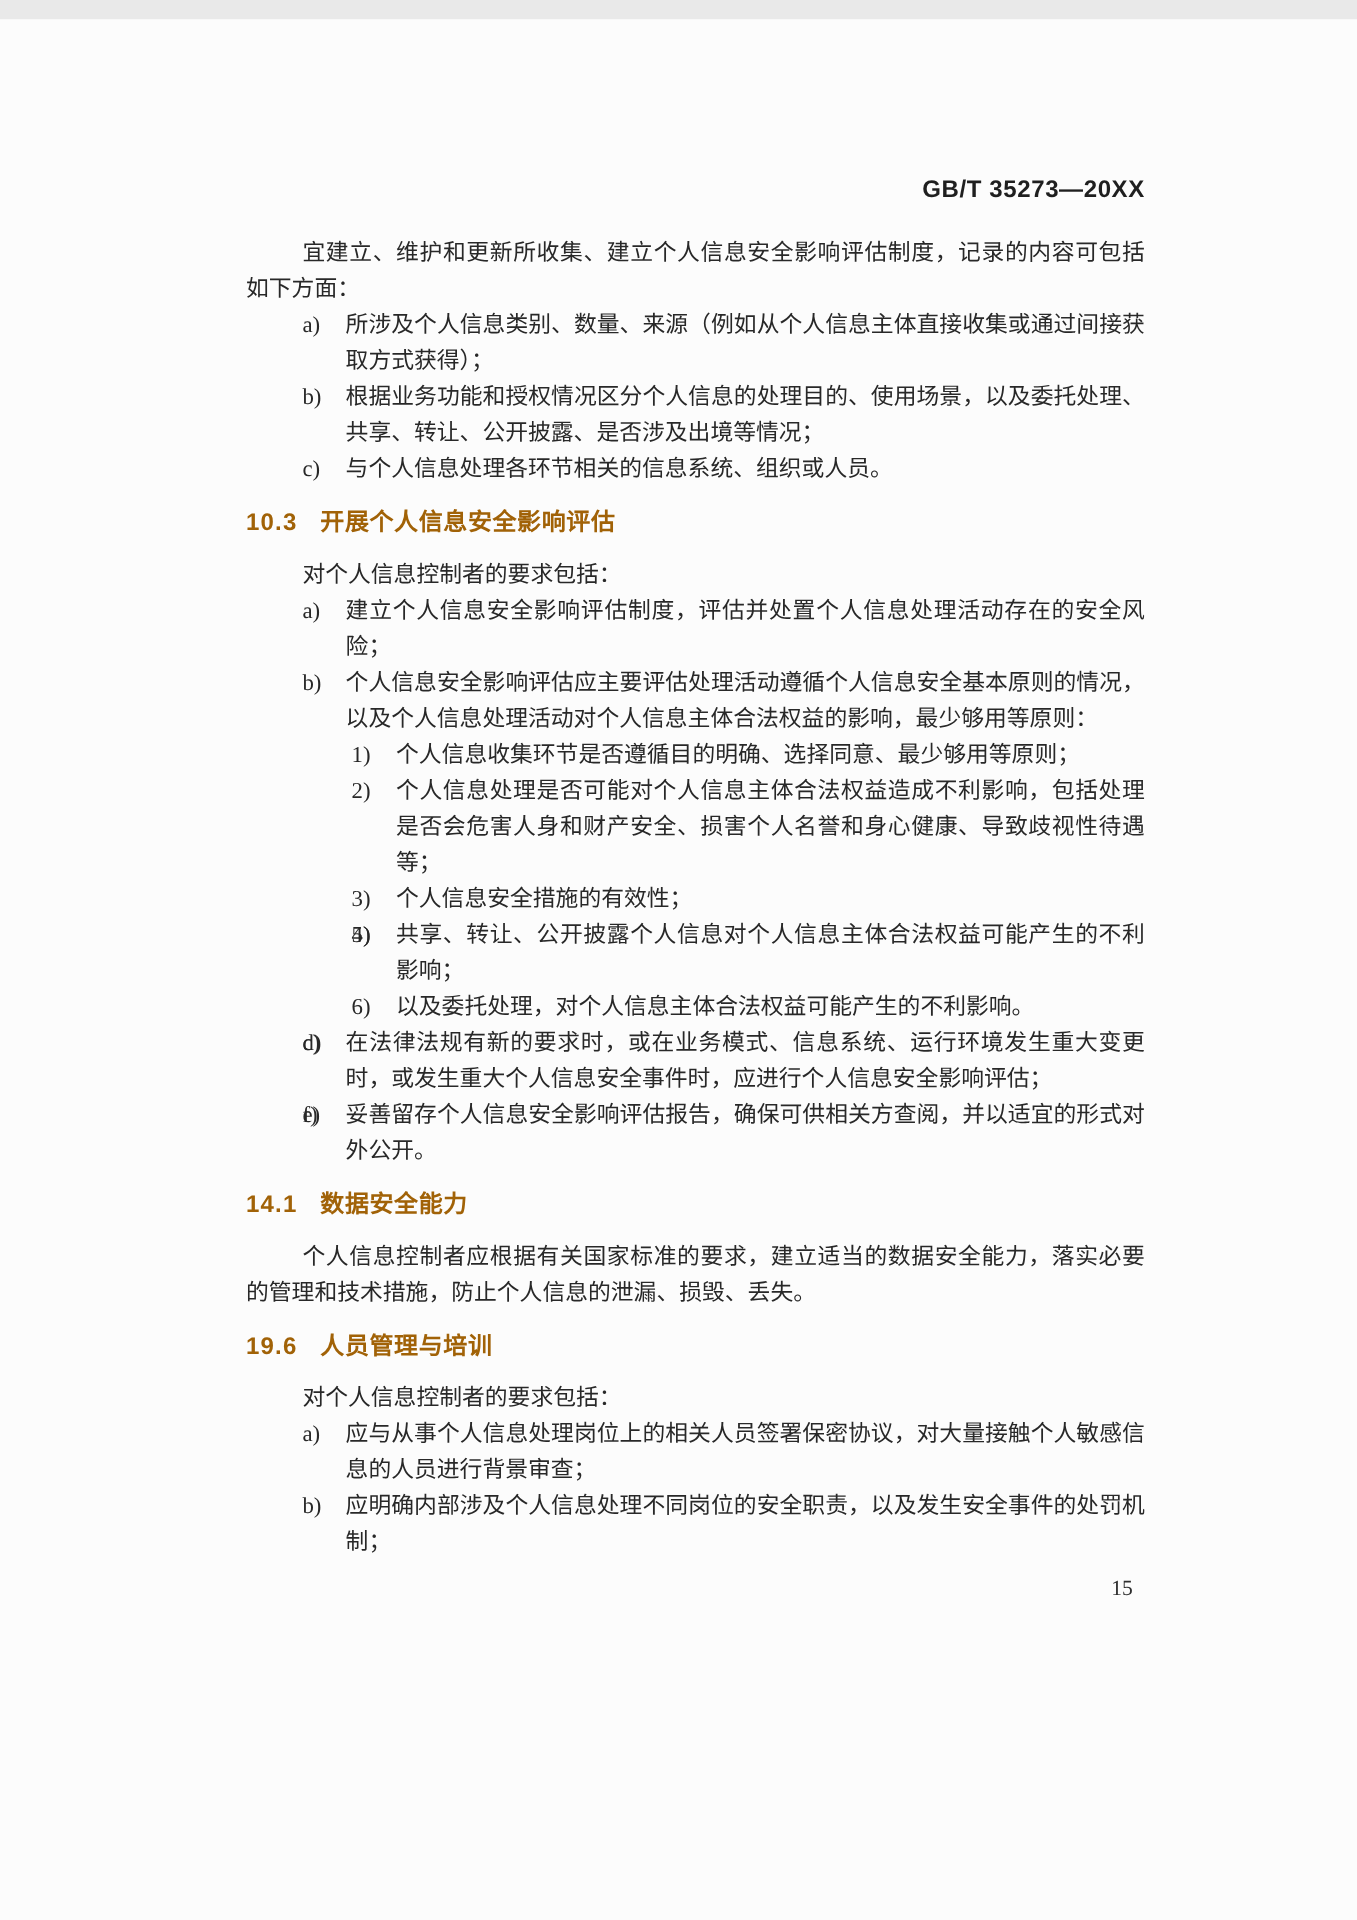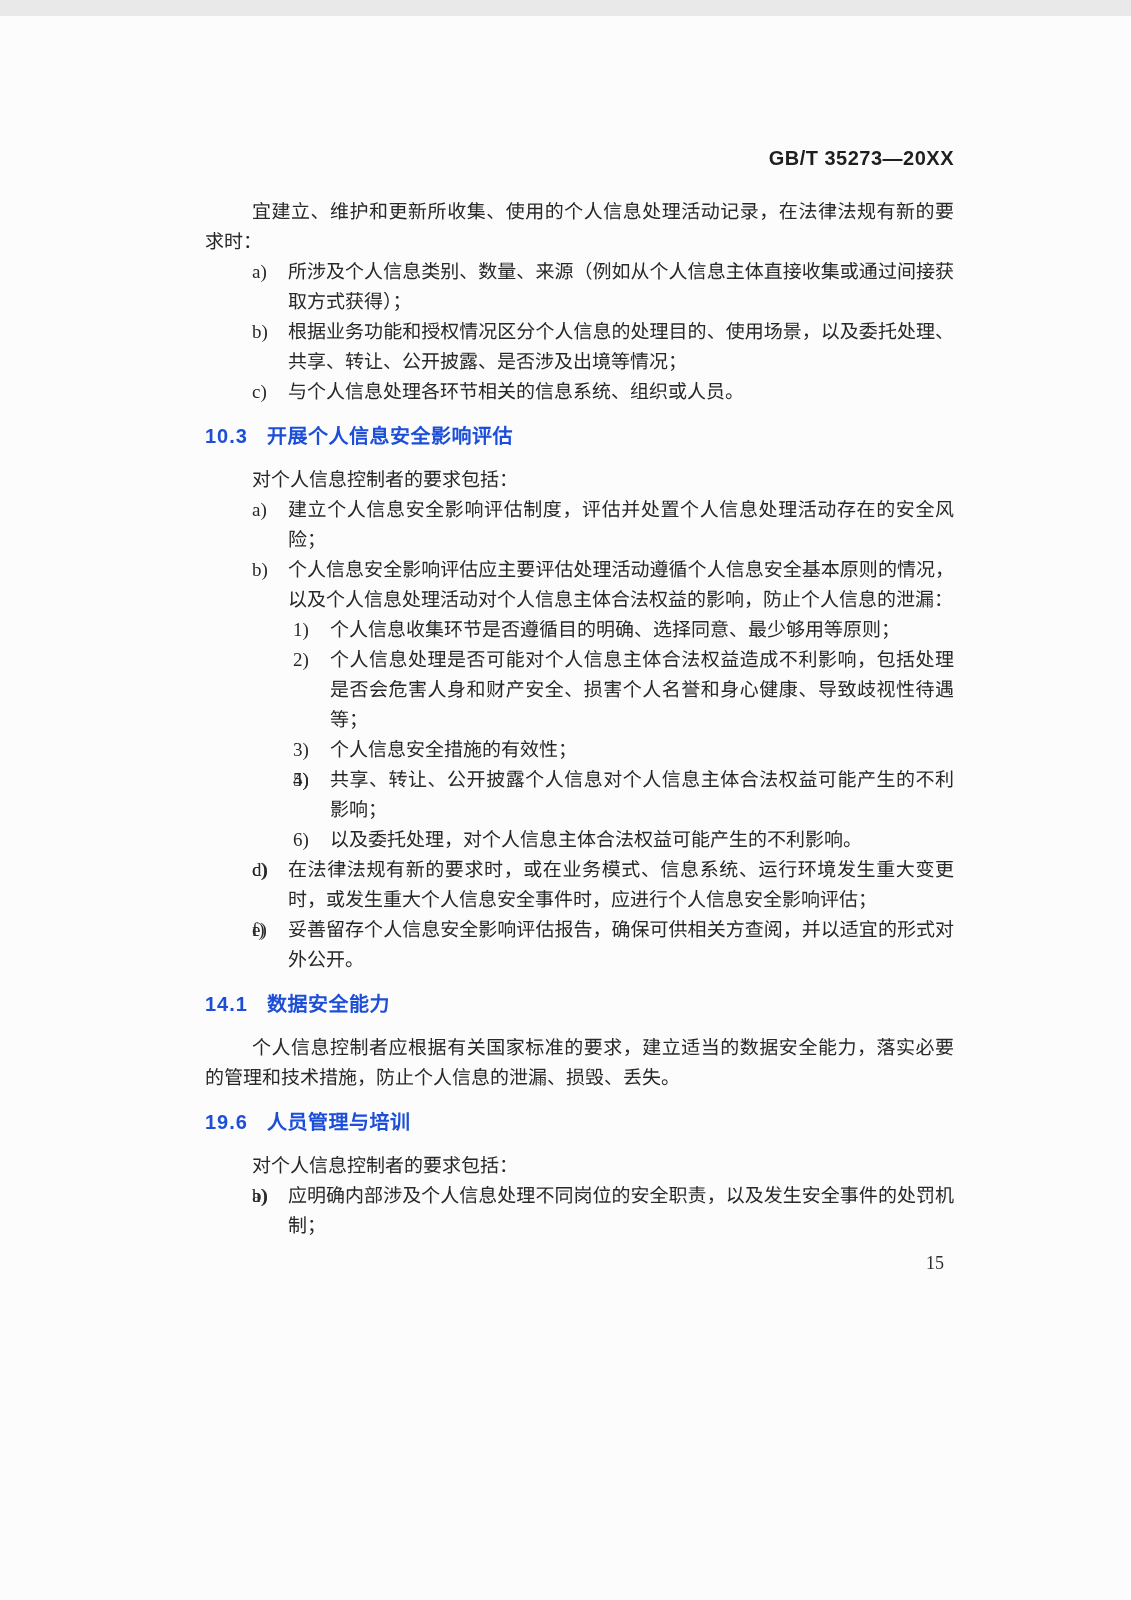--- a/index.html
+++ b/index.html
@@ -44,42 +44,42 @@
     text-justify: inter-ideograph;
   }
   .li.l1 { padding-left: 83px; }
   .li.l1 > .marker { position: absolute; left: 47px; top: 0; }
   .li.l2 { padding-left: 125px; }
   .li.l2 > .marker { position: absolute; left: 88px; top: 0; }
   .heading {
     font-family: "Liberation Sans", "DejaVu Sans", sans-serif;
     font-size: 20px;
     font-weight: 700;
-    color: #1d4ed8;
+    color: #a16207;
     margin: 14px 0;
     line-height: 30px;
   }
   .heading .h-num { letter-spacing: 1px; }
   .heading .h-title { margin-left: 19px; letter-spacing: 0.5px; }
   .page-number {
     margin-top: 7px;
     text-align: right;
     padding-right: 10px;
     font-size: 18px;
     color: #2e2e2e;
   }
 </style>
 </head>
 <body>
 
 <div class="page">
 
   <div class="header-ref">GB/T 35273—20XX</div>
 
-  <p class="para indent intro-para">宜建立、维护和更新所收集、使用的个人信息处理活动记录，在法律法规有新的要求时：</p>
+  <p class="para indent intro-para">宜建立、维护和更新所收集、建立个人信息安全影响评估制度，记录的内容可包括如下方面：</p>
 
   <div class="list">
     <div class="li l1">
       <span class="marker">a)</span><span>所涉及个人信息类别、数量、来源（例如从个人信息主体直接收集或通过间接获取方式获得）；</span>
     </div>
     <div class="li l1">
       <span class="marker">b)</span><span>根据业务功能和授权情况区分个人信息的处理目的、使用场景，以及委托处理、共享、转让、公开披露、是否涉及出境等情况；</span>
     </div>
     <div class="li l1">
       <span class="marker">c)</span><span>与个人信息处理各环节相关的信息系统、组织或人员。</span>
@@ -90,21 +90,21 @@
     <span class="h-num">10.3</span><span class="h-title">开展个人信息安全影响评估</span>
   </div>
 
   <p class="para indent">对个人信息控制者的要求包括：</p>
 
   <div class="list">
     <div class="li l1">
       <span class="marker">a)</span><span>建立个人信息安全影响评估制度，评估并处置个人信息处理活动存在的安全风险；</span>
     </div>
     <div class="li l1">
-      <span class="marker">b)</span><span>个人信息安全影响评估应主要评估处理活动遵循个人信息安全基本原则的情况，以及个人信息处理活动对个人信息主体合法权益的影响，防止个人信息的泄漏：</span>
+      <span class="marker">b)</span><span>个人信息安全影响评估应主要评估处理活动遵循个人信息安全基本原则的情况，以及个人信息处理活动对个人信息主体合法权益的影响，最少够用等原则：</span>
     </div>
 
     <div class="li l2">
       <span class="marker">1)</span><span>个人信息收集环节是否遵循目的明确、选择同意、最少够用等原则；</span>
     </div>
     <div class="li l2">
       <span class="marker">2)</span><span>个人信息处理是否可能对个人信息主体合法权益造成不利影响，包括处理是否会危害人身和财产安全、损害个人名誉和身心健康、导致歧视性待遇等；</span>
     </div>
     <div class="li l2">
       <span class="marker">3)</span><span>个人信息安全措施的有效性；</span>
@@ -140,21 +140,21 @@
   <p class="para indent">个人信息控制者应根据有关国家标准的要求，建立适当的数据安全能力，落实必要的管理和技术措施，防止个人信息的泄漏、损毁、丢失。</p>
 
   <div class="heading">
     <span class="h-num">19.6</span><span class="h-title">人员管理与培训</span>
   </div>
 
   <p class="para indent">对个人信息控制者的要求包括：</p>
 
   <div class="list">
     <div class="li l1">
-      <span class="marker">a)</span>
+      <span class="marker">a)</span><span>应与从事个人信息处理岗位上的相关人员签署保密协议，对大量接触个人敏感信息的人员进行背景审查；</span>
     </div>
     <div class="li l1">
       <span class="marker">b)</span><span>应明确内部涉及个人信息处理不同岗位的安全职责，以及发生安全事件的处罚机制；</span>
     </div>
   </div>
 
   <div class="page-number">15</div>
 
 </div>
 

